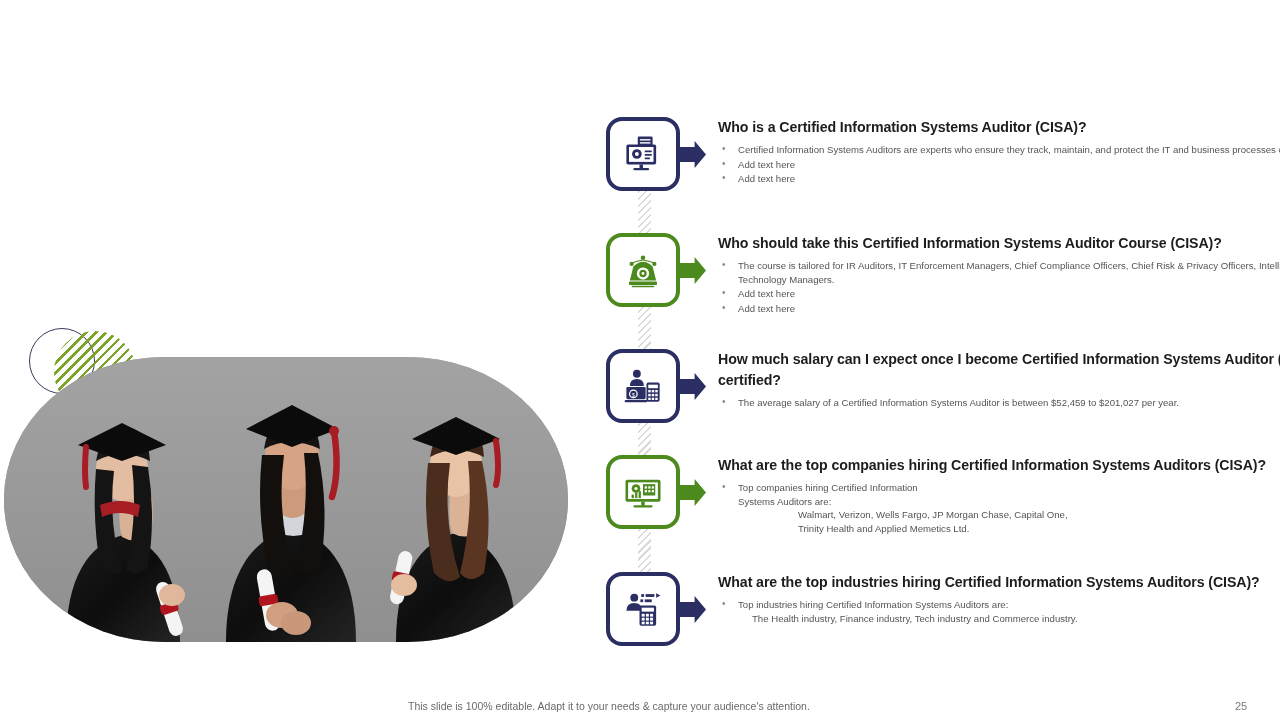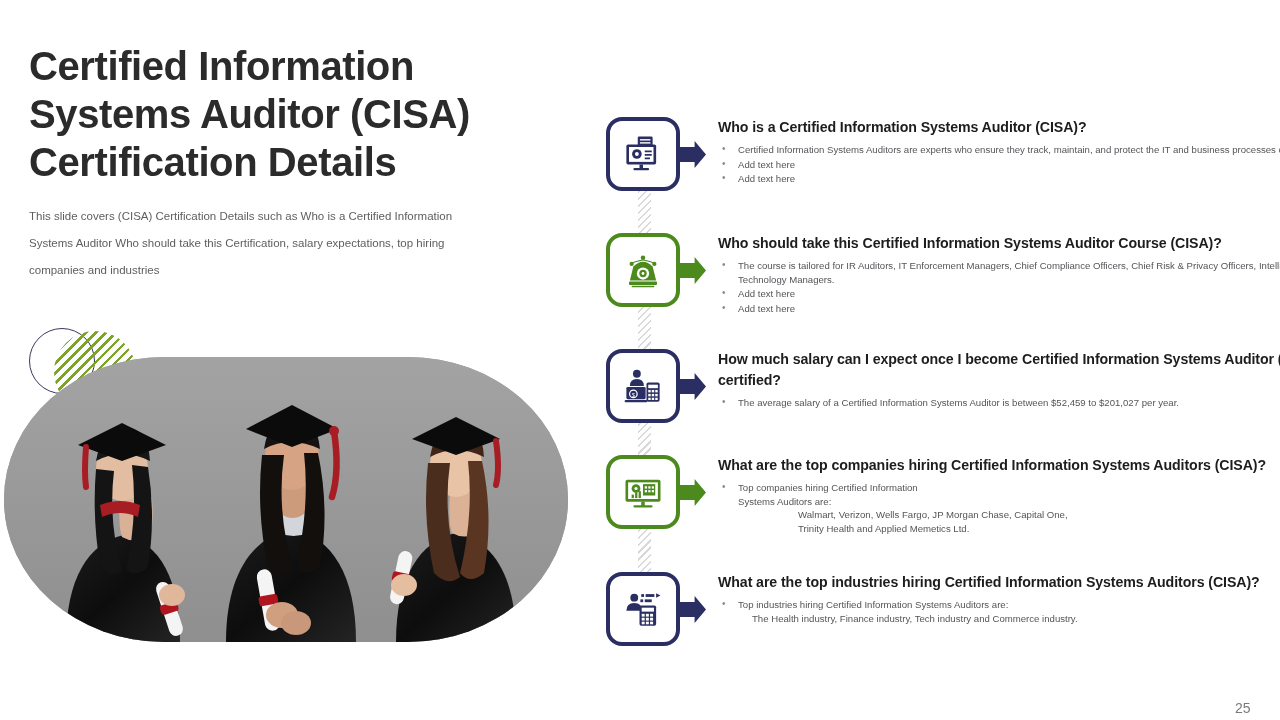--- a/index.html
+++ b/index.html
@@ -87,30 +87,28 @@
   li .indent1 { display: block; }
   li .indent2 { display: block; padding-left: 60px; }
 
   
   .footer-note {
     position: absolute; left: 408px; top: 700px;
     font-size: 10.5px; color: #6a6a6a;
   }
   .page-num {
     position: absolute; left: 1235px; top: 700px;
-    font-size: 14px; color: #7a7a7a;
+    font-size: 11px; color: #7a7a7a;
   }
 </style>
 </head>
 <body>
 
 <div class="slide">
 
-  <h1 class="title">Certified Information Systems Auditor (CISA) Certification Details</h1>
-  <p class="subtitle">This slide covers (CISA) Certification Details such as Who is a Certified Information Systems Auditor Who should take this Certification, salary expectations,  top hiring companies and industries</p>
 
   <div class="deco-ring"></div>
   <div class="deco-hatch"></div>
 
   <div class="photo">
     <svg viewBox="0 0 564 285" preserveAspectRatio="xMidYMid slice" aria-hidden="true">
       <defs>
         <linearGradient id="bgGrad" x1="0" y1="0" x2="0" y2="1">
           <stop offset="0%" stop-color="#a3a3a3"></stop>
           <stop offset="100%" stop-color="#8f8f8f"></stop>
@@ -353,15 +351,16 @@
       <div class="head">What are the top industries hiring Certified Information  Systems Auditors (CISA)?</div>
       <ul class="bullets">
         <li>
           <span class="indent1">Top industries hiring Certified Information Systems Auditors are:</span>
           <span class="indent1" style="padding-left:14px">The Health industry, Finance industry, Tech industry and Commerce industry.</span>
         </li>
       </ul>
     </div>
   </div>
 
+  <div class="footer-note">This slide is 100% editable. Adapt it to your needs &amp; capture your audience's attention.</div>
   <div class="page-num">25</div>
 
 </div>
 
 </body></html>

